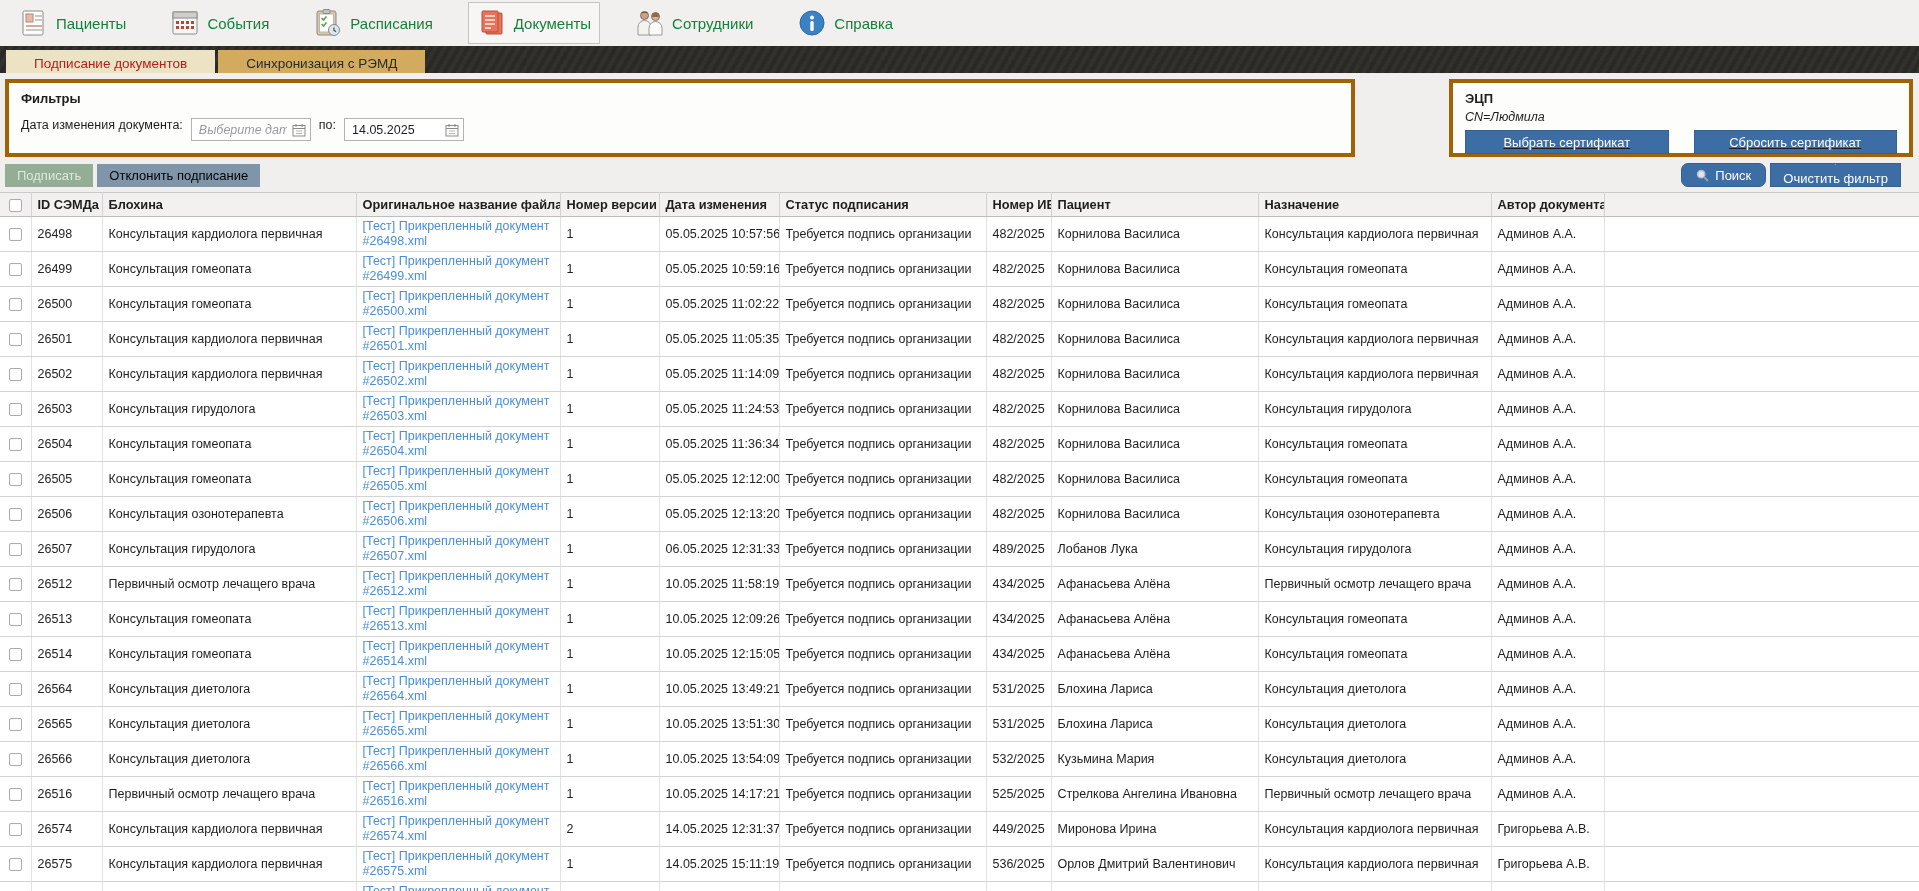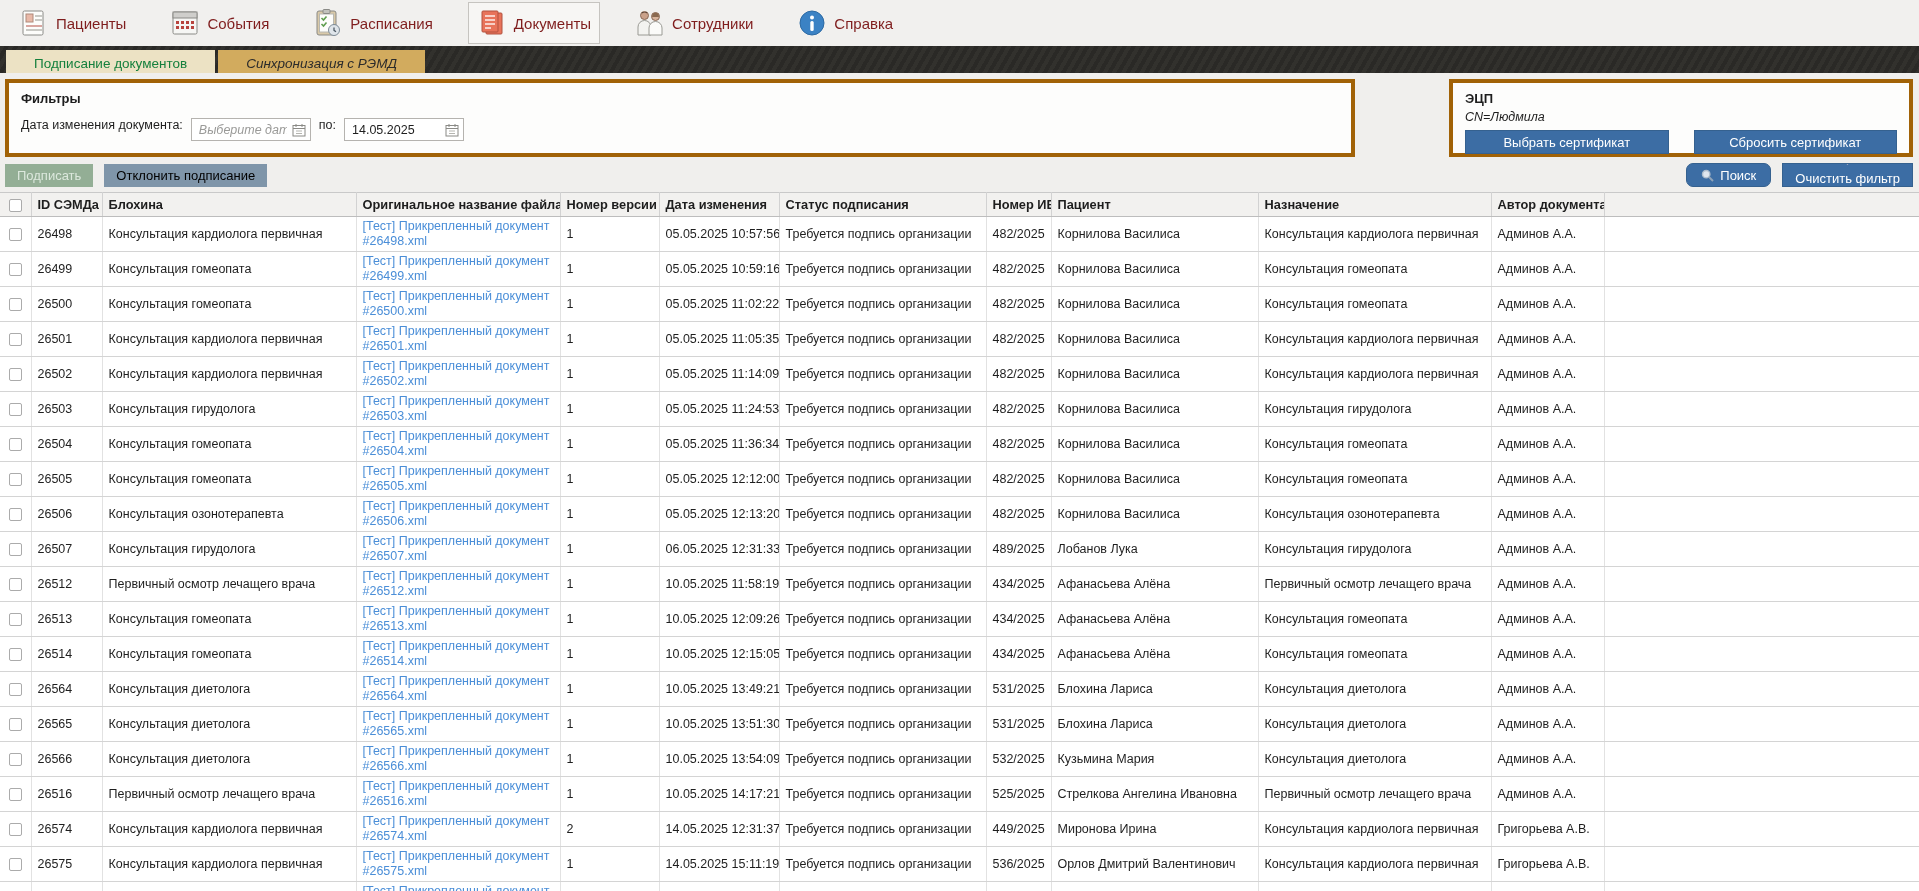--- a/index.html
+++ b/index.html
@@ -18,21 +18,21 @@
     display: flex;
     align-items: center;
     padding-left: 10px;
     gap: 26px;
   }
   .toolbar-item {
     display: flex;
     align-items: center;
     gap: 7px;
     font-size: 15px;
-    color: #7f1d1d;
+    color: #15803d;
     padding: 4px 8px;
     border: 1px solid transparent;
     cursor: default;
     height: 42px;
   }
   .toolbar-item.active {
     background: #f7f6f4;
     border: 1px solid #c6c4c0;
   }
   .ticon { width: 30px; height: 30px; flex: 0 0 30px; }
@@ -46,22 +46,22 @@
     padding-left: 6px;
     gap: 3px;
   }
   .tab {
     height: 23px;
     padding: 3px 28px 0 28px;
     font-size: 13.5px;
     display: flex; align-items: center;
     cursor: default;
   }
-  .tab.active { background: #ece2c4; color: #15803d; margin-top: 14px; }
-  .tab.inactive { background: #d2ab5e; color: #2b2b2b; font-style: italic; }
+  .tab.active { background: #ece2c4; color: #b91c1c; margin-top: 14px; }
+  .tab.inactive { background: #d2ab5e; color: #2b2b2b; }
 
   
   .panels {
     display: flex;
     justify-content: space-between;
     padding: 6px 6px 0 5px;
   }
   .panel {
     background: #fdfdfc;
     border: 4px solid #a16207;
@@ -85,40 +85,40 @@
     font-family: "Liberation Sans", sans-serif;
     font-size: 12.5px;
     width: 88px;
     background: transparent;
     color: #1e1e1e;
   }
   .date-input input::placeholder { font-style: italic; color: #9a9a98; }
   .cal-icon { width: 14px; height: 14px; }
 
   .ecp-cn { font-size: 12.5px; margin: -6px 0 7px 0; }
-  .ecp-buttons { display: flex; gap: 25px; }
+  .ecp-buttons { display: flex; gap: 25px; text-decoration: underline; }
   .btn-blue {
     background: #3c6da4;
     color: #fff;
     border: 1px solid #35618f;
     font-family: "Liberation Sans", sans-serif;
     font-size: 13px;
     height: 24px;
     display: flex; align-items: center; justify-content: center;
     gap: 6px;
     cursor: pointer;
   }
   .ecp-buttons .btn-blue { flex: 1; }
 
   
   .actions {
     display: flex;
     align-items: center;
-    padding: 6px 6px 5px 5px;
-    gap: 11px;
+    padding: 6px 18px 5px 5px;
+    gap: 4px;
   }
   .btn-sign {
     background: #93ae95; color: #dce8dd;
     border: none; font-size: 13px; height: 23px;
     padding: 0 12px; font-family: "Liberation Sans", sans-serif;
   }
   .btn-reject {
     background: #7f95a9; color: #000000;
     border: none; font-size: 13px; height: 23px;
     padding: 0 12px; font-family: "Liberation Sans", sans-serif;

